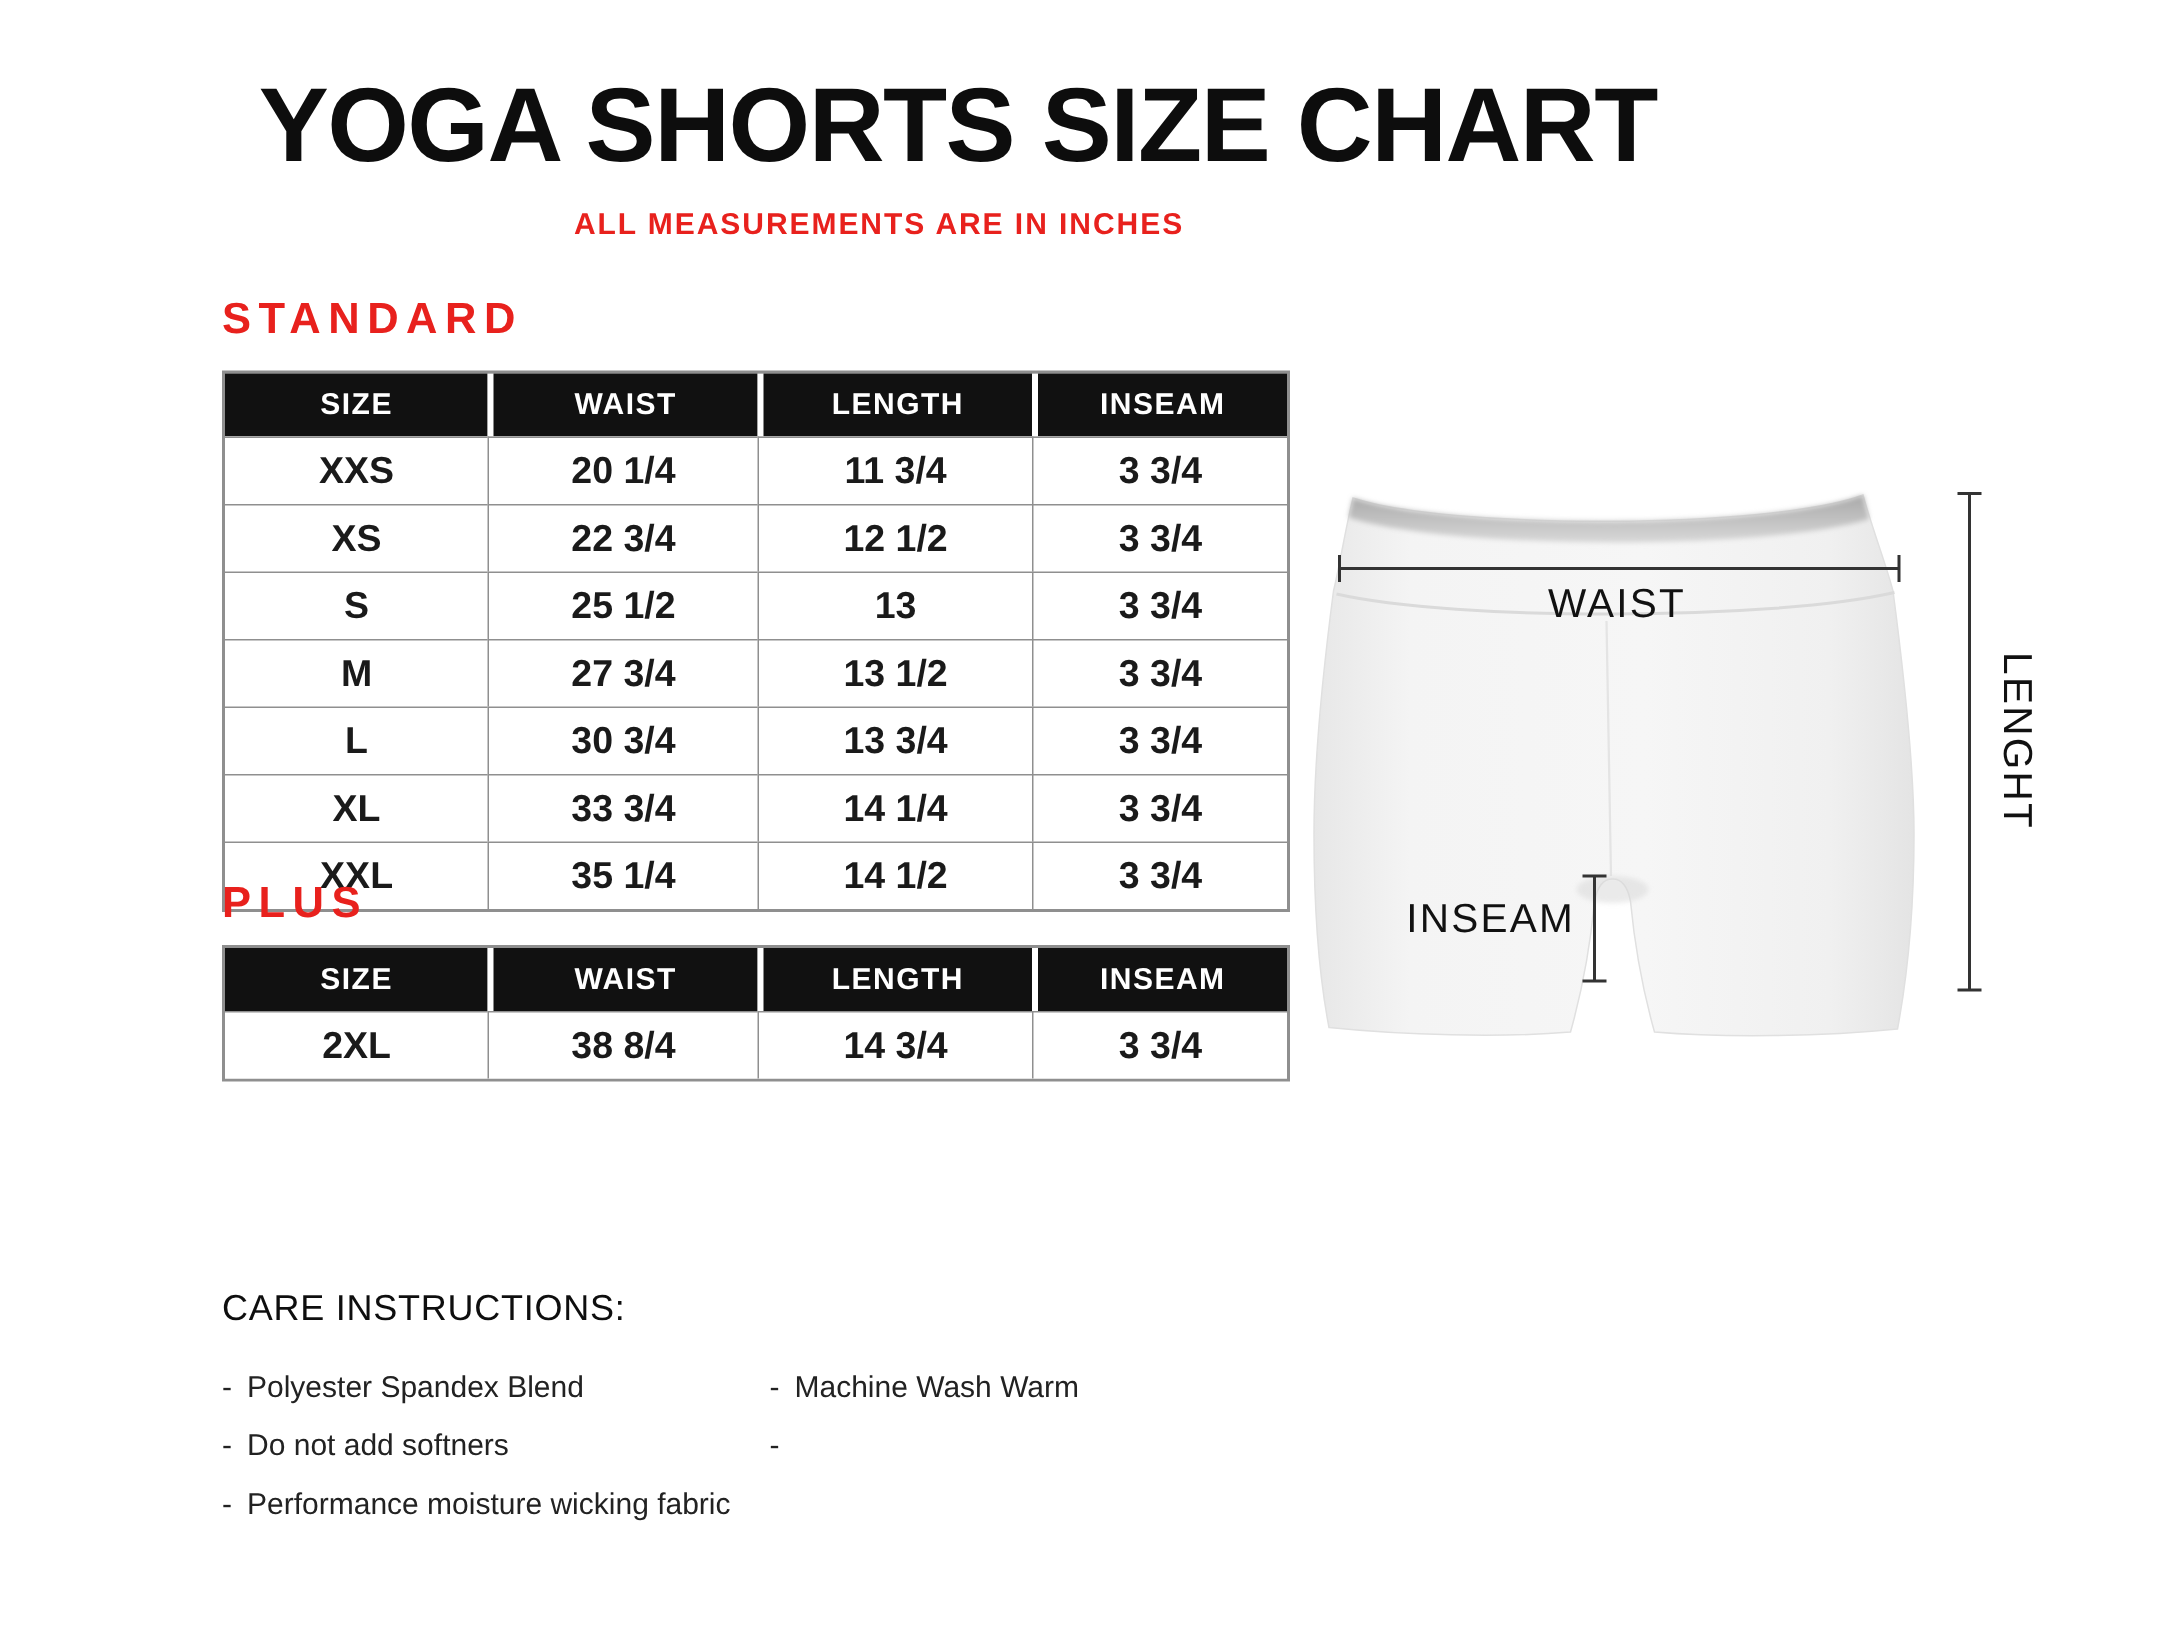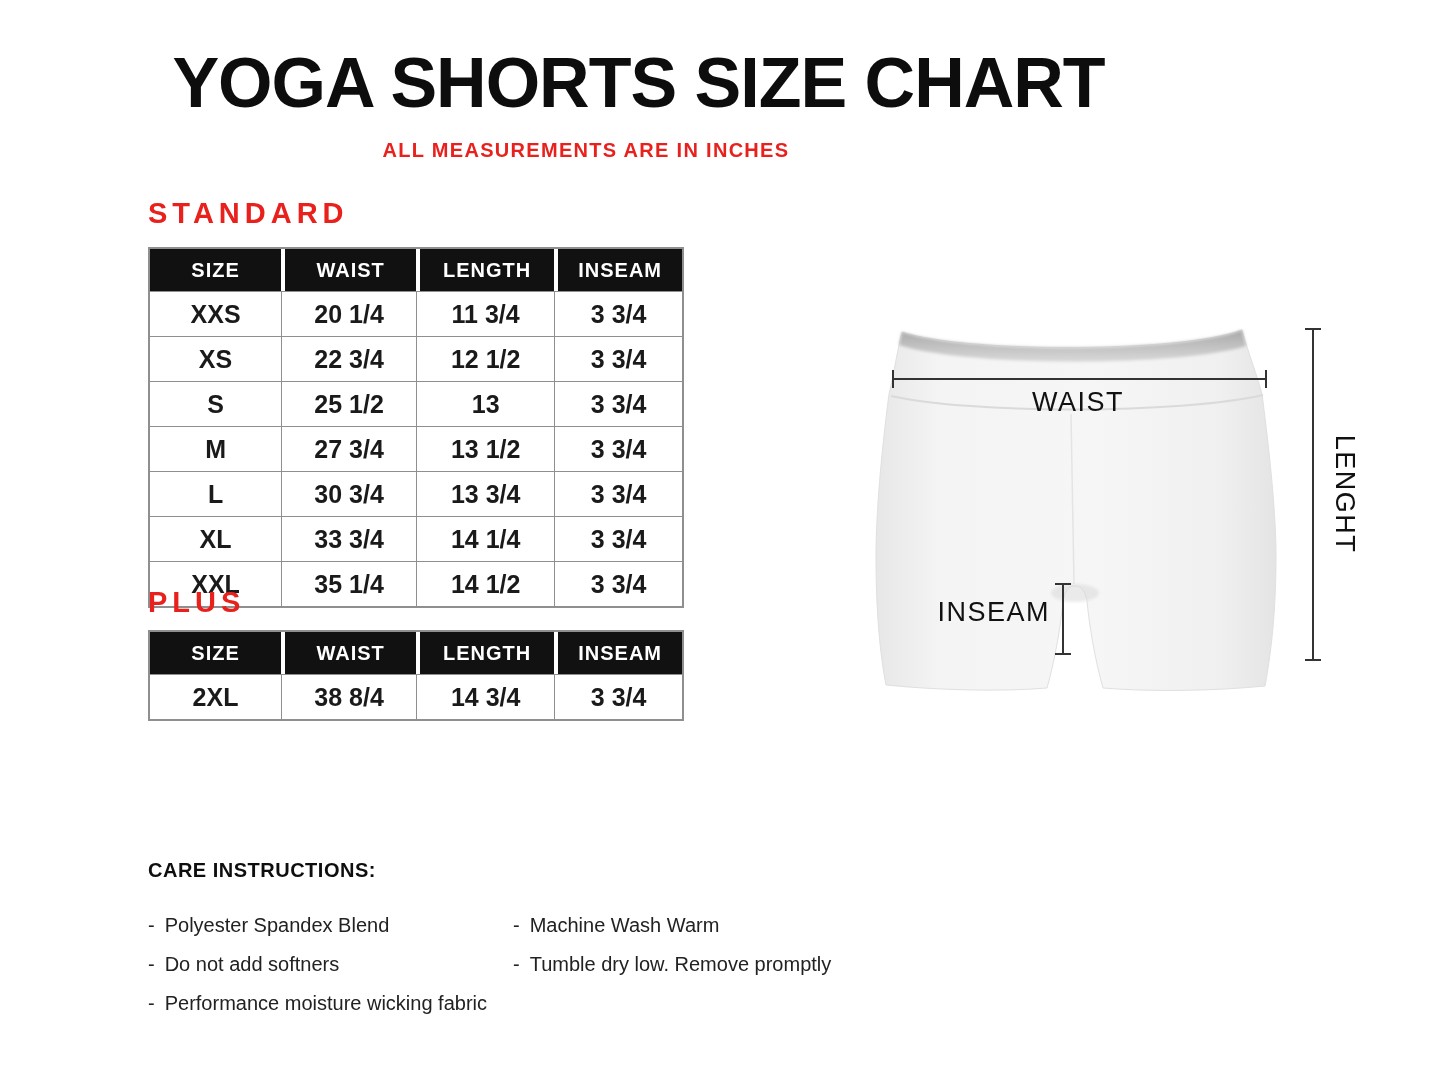--- a/index.html
+++ b/index.html
@@ -16,41 +16,41 @@
     position:absolute;top:139px;left:0;width:1172px;text-align:center;
     font-size:20px;font-weight:bold;letter-spacing:1.3px;color:#e8211d;white-space:nowrap;
   }
   .sec-heading{
     position:absolute;left:148px;font-size:29px;font-weight:bold;
     letter-spacing:5px;color:#e8211d;white-space:nowrap;
   }
   .heading-standard{top:197px;}
   .heading-plus{top:586px;}
   .sizetbl{
-    position:absolute;left:148px;width:536px;border-collapse:separate;border-spacing:0;
+    position:absolute;left:148px;width:712px;border-collapse:separate;border-spacing:0;
     border:2px solid #8f8f8f;table-layout:fixed;
   }
   .tbl-standard{top:247px;}
   .tbl-plus{top:630px;}
   .sizetbl th{
     background:#111111;color:#ffffff;font-size:20px;font-weight:bold;letter-spacing:1px;
     text-align:center;padding:10px 0 9px 0;
   }
   .sizetbl th + th{border-left:4px solid #ffffff;}
   .sizetbl td{
     font-size:25px;font-weight:bold;color:#1a1a1a;text-align:center;
     padding:8px 0 7px 0;border-top:1.5px solid #8f8f8f;background:#fff;
   }
   .sizetbl td + td{border-left:1.5px solid #8f8f8f;}
   .sizetbl th:nth-child(1){width:25.2%;}
   .sizetbl th:nth-child(2){width:25.2%;}
   .sizetbl th:nth-child(3){width:25.8%;}
   .sizetbl th:nth-child(4){width:23.8%;}
   .care-heading{
-    position:absolute;left:148px;top:859px;font-size:20px;font-weight:bold;
+    position:absolute;left:148px;top:859px;font-size:24px;font-weight:normal;
     letter-spacing:0.5px;color:#0e0e0e;white-space:nowrap;text-align:right;
   }
   .care-list{
     position:absolute;top:906px;margin:0;padding:0;list-style:none;
   }
   .care-left{left:148px;width:430px;}
   .care-right{left:513px;width:520px;}
   .care-list li{
     height:39px;display:flex;align-items:center;font-size:20px;color:#222;white-space:nowrap;
   }
@@ -161,21 +161,20 @@
         <span>Performance moisture wicking fabric</span>
       </li>
     </ul>
   <ul class="care-list care-right">
       <li>
         <span class="dash">-</span>
         <span>Machine Wash Warm</span>
       </li>
       <li>
         <span class="dash">-</span>
-        <span>Tumble dry low. Remove promptly</span>
       </li>
     </ul>
 
   <div class="figure-wrap">
     <svg viewBox="855 295 515 415" xmlns="http://www.w3.org/2000/svg">
       <defs>
         <linearGradient id="bodyGrad" x1="0" y1="0" x2="1" y2="0">
           <stop offset="0" stop-color="#e7e7e7"></stop>
           <stop offset="0.16" stop-color="#f4f4f4"></stop>
           <stop offset="0.55" stop-color="#f6f6f6"></stop>

